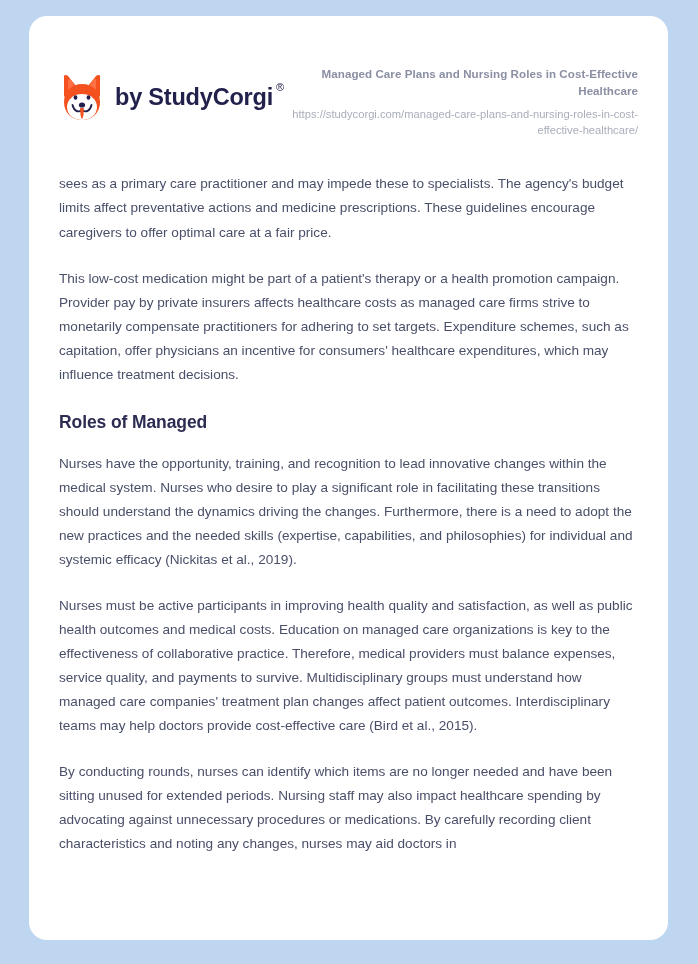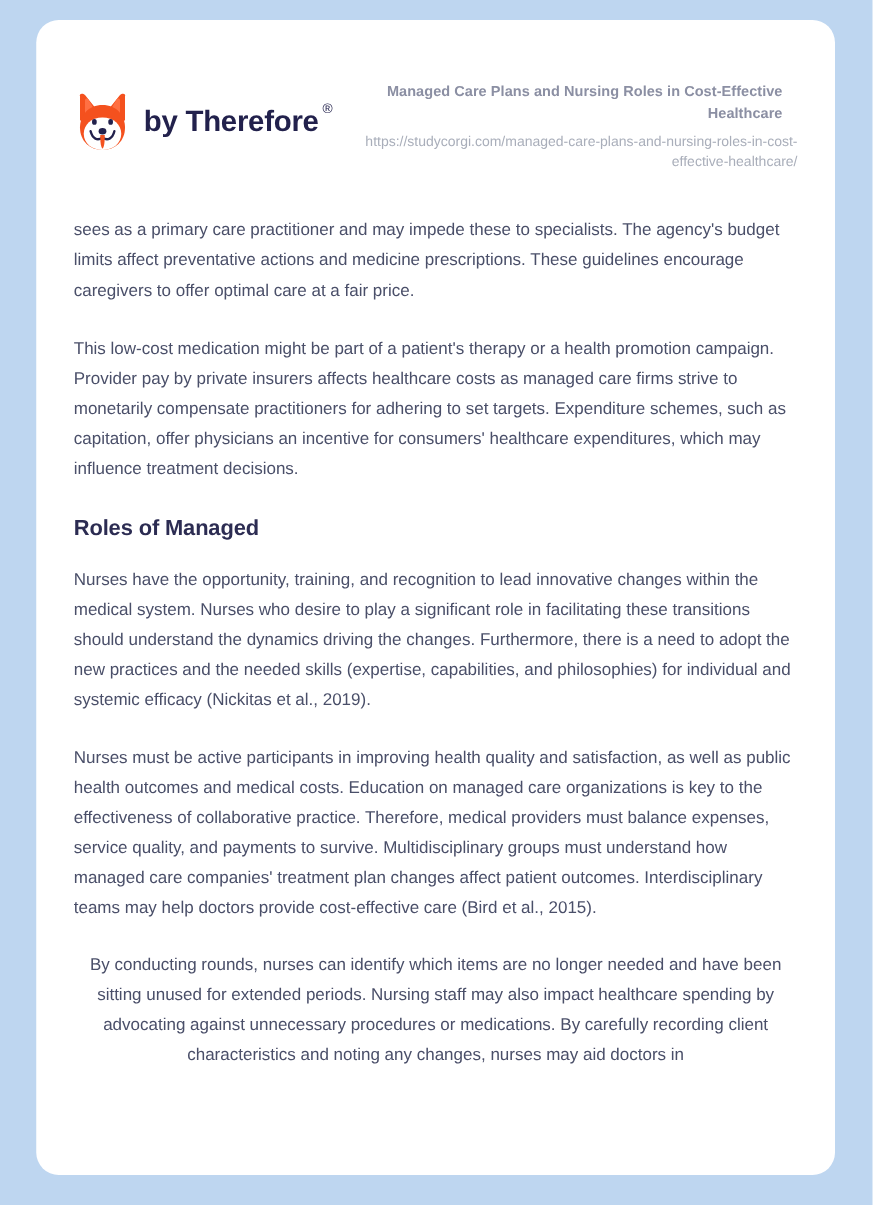--- a/index.html
+++ b/index.html
@@ -64,21 +64,21 @@
   .header-meta {
     text-align: right;
     max-width: 348px;
     padding-top: 6px;
   }
   .header-title {
     font-size: 11.6px;
     font-weight: bold;
     color: #8b8fa3;
     line-height: 1.45;
-    margin: 0 12px 7px 0;
+    margin: 0 0 7px 0;
     letter-spacing: 0.05px;
   }
   .header-url {
     font-size: 11.2px;
     color: #a9aeba;
     line-height: 1.42;
     margin: 0;
     word-break: break-word;
   }
   
@@ -96,21 +96,20 @@
   .doc-body h2 {
     font-size: 17.5px;
     font-weight: bold;
     color: #2c2c52;
     margin: 24px 0 18px 0;
     line-height: 1.3;
     letter-spacing: -0.1px;
   }
   .doc-body .para-tail {
     margin-bottom: 0;
-    text-align: center;
   }
 </style>
 </head>
 <body>
 
 <div class="page-card">
 
   <div class="doc-header">
 
     <div class="brand">
@@ -122,21 +121,21 @@
         <path d="M23 10 C34 10 41 18 41 28 C41 39 33 46 23 46 C13 46 5 39 5 28 C5 18 12 10 23 10 Z" fill="#f4511e"></path>
         <path d="M23 20 C32 20 38 26 38 33 C38 41 31 46 23 46 C15 46 8 41 8 33 C8 26 14 20 23 20 Z" fill="#ffffff"></path>
         <ellipse cx="16.5" cy="23.5" rx="1.9" ry="2.3" fill="#22214c"></ellipse>
         <ellipse cx="29.5" cy="23.5" rx="1.9" ry="2.3" fill="#22214c"></ellipse>
         <ellipse cx="23" cy="31" rx="3.1" ry="2.6" fill="#22214c"></ellipse>
         <path d="M13.5 31 C15 37 19 39 23 36" stroke="#22214c" stroke-width="1.9" fill="none" stroke-linecap="round"></path>
         <path d="M32.5 31 C31 37 27 39 23 36" stroke="#22214c" stroke-width="1.9" fill="none" stroke-linecap="round"></path>
         <path d="M21.2 34 C21.2 39 21.4 43 23 45 C24.6 43 24.8 39 24.8 34 Z" fill="#f4511e"></path>
       </svg>
       <div class="wordmark">
-        <span>by Therefore</span>
+        <span>by StudyCorgi</span>
         <span class="reg">®</span>
       </div>
     </div>
 
     <div class="header-meta">
       <p class="header-title">Managed Care Plans and Nursing Roles in Cost-Effective Healthcare</p>
       <p class="header-url">https://studycorgi.com/managed-care-plans-and-nursing-roles-in-cost-effective-healthcare/</p>
     </div>
 
   </div>

